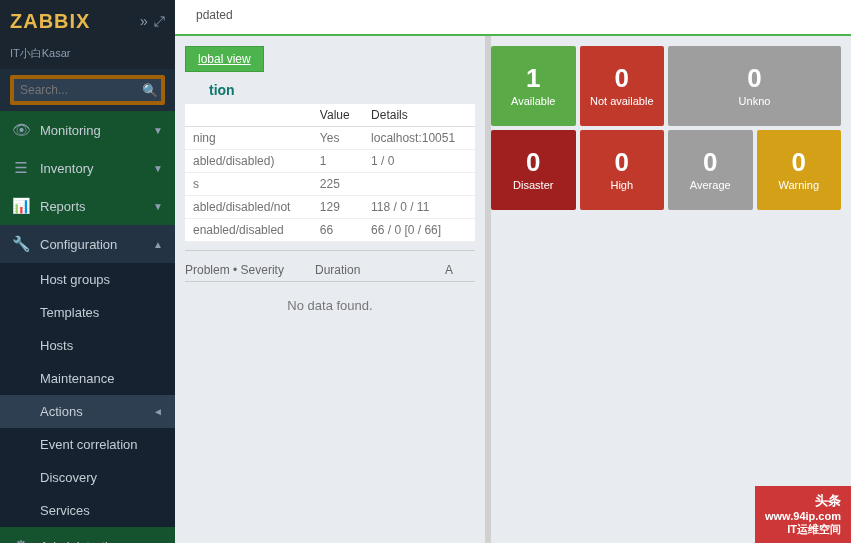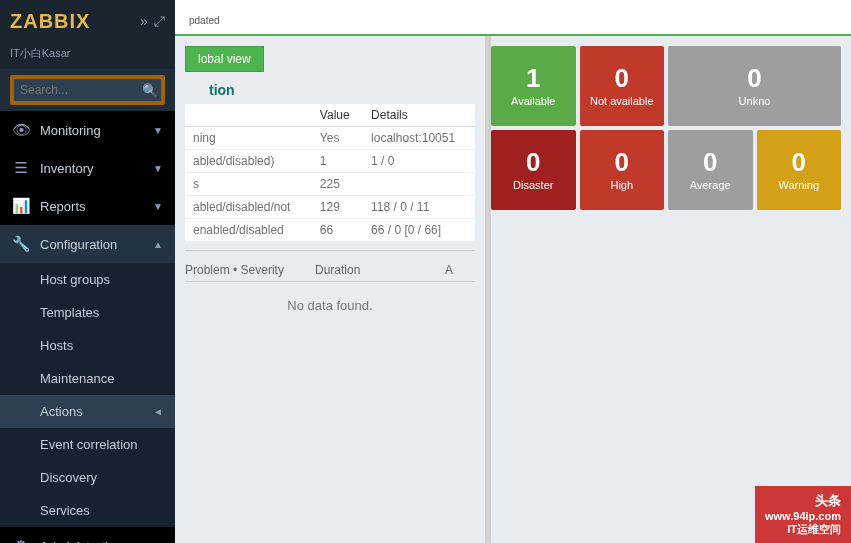--- a/index.html
+++ b/index.html
@@ -2,21 +2,21 @@
 <html><head>
   <meta charset="utf-8">
   <style>
     * { margin: 0; padding: 0; box-sizing: border-box; }
     body { font-family: Arial, sans-serif; font-size: 13px; display: flex; width: 851px; height: 543px; overflow: hidden; background: #f0f0f0; }
 
     
     .sidebar {
       width: 175px;
       min-width: 175px;
-      background: #000000;
+      background: #14532d;
       height: 543px;
       display: flex;
       flex-direction: column;
       overflow: hidden;
       position: relative;
       z-index: 100;
     }
 
     .sidebar-header {
       background: #1a252f;
@@ -144,26 +144,26 @@
       flex: 1;
       display: flex;
       flex-direction: column;
       overflow: hidden;
       background: #e8ecf0;
     }
 
     .main-topbar {
       background: #fff;
       border-bottom: 2px solid #4db34d;
-      padding: 8px 14px;
-      font-size: 10px;
+      padding: 8px 21px;
+      font-size: 12px;
       color: #555;
       height: 36px;
       display: flex;
-      align-items: flex-end;
+      align-items: flex-start;
     }
 
     .main-content {
       display: flex;
       flex: 1;
       overflow: hidden;
     }
 
     .main-left {
       flex: 1;
@@ -177,20 +177,21 @@
       margin-bottom: 10px;
     }
 
     .tab {
       padding: 5px 12px;
       font-size: 12px;
       cursor: pointer;
       border: 1px solid #bbb;
       background: #e0e6ea;
       color: #444;
+      text-decoration: underline;
     }
 
     .tab.active {
       background: #4db34d;
       color: #fff;
       border-color: #3da03d;
     }
 
     .section-title {
       font-size: 14px;

